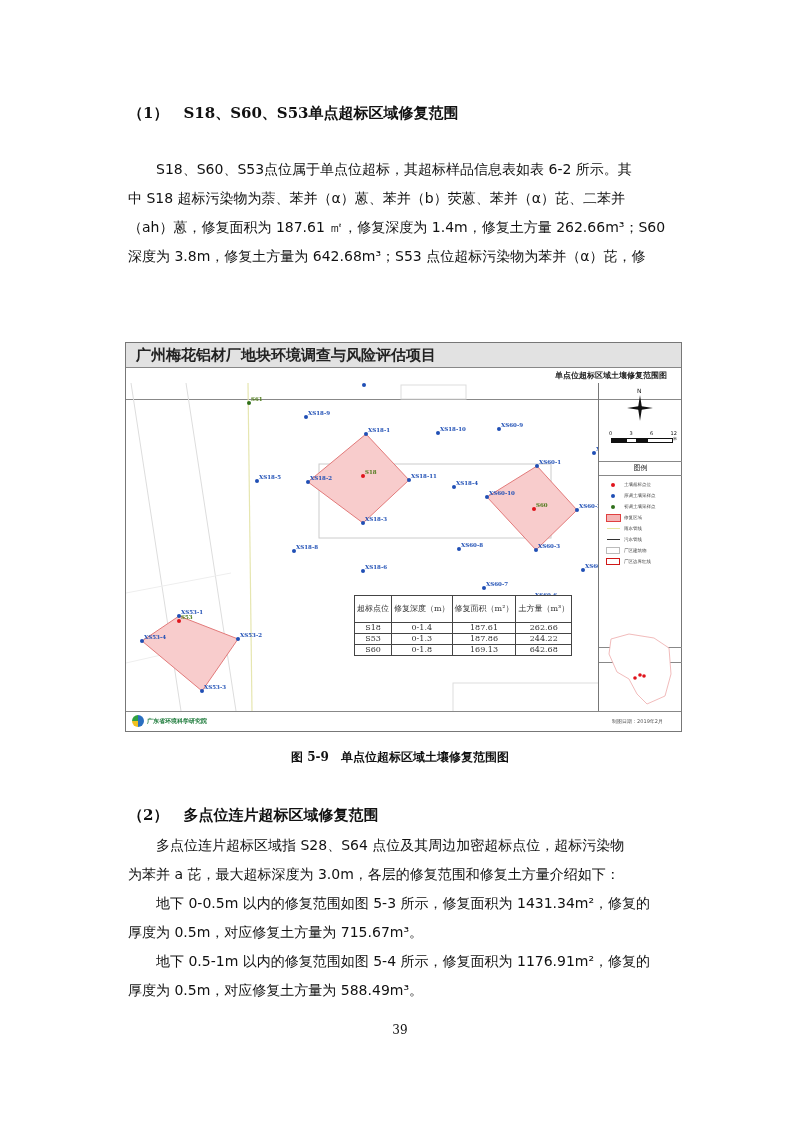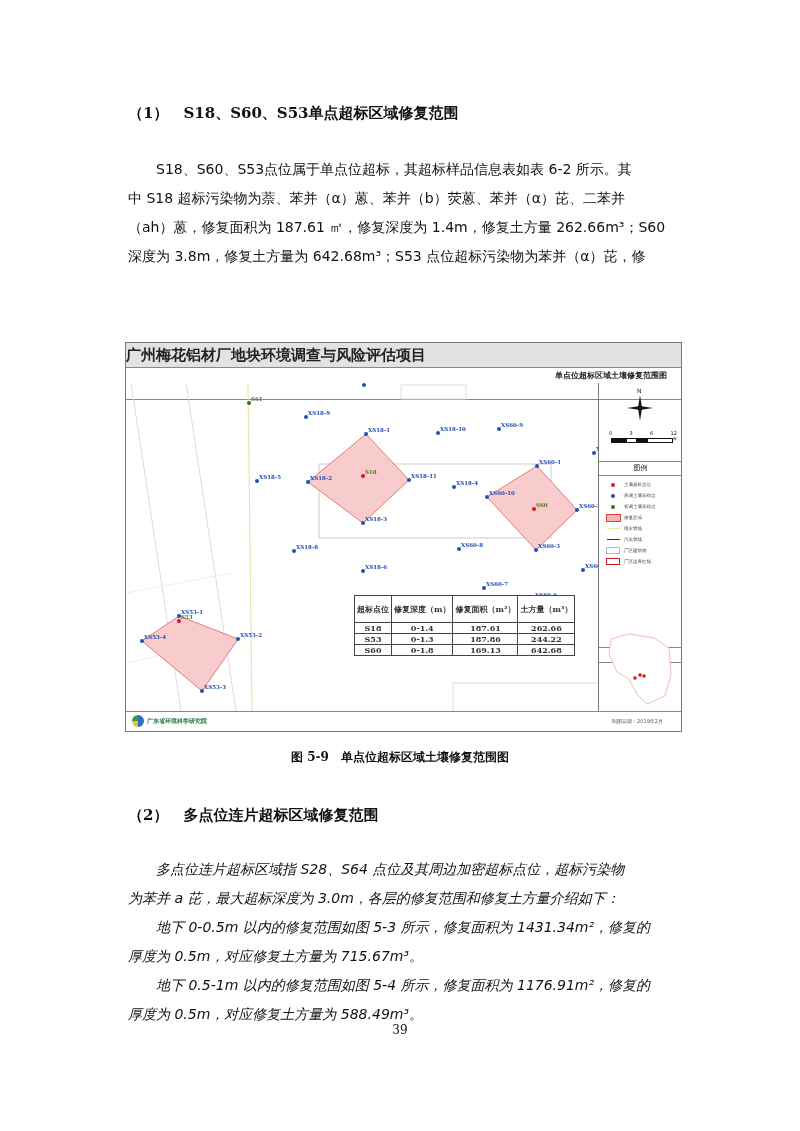--- a/index.html
+++ b/index.html
@@ -11,21 +11,21 @@
   .cap { position:absolute; left:0; width:800px; text-align:center; top:749px;
          font-weight:bold; font-size:12px; font-family:"DejaVu Serif", serif; }
   .pagenum { position:absolute; top:1023px; left:0; width:800px; text-align:center;
              font-size:12px; font-family:"DejaVu Serif", serif; }
 
   
   .fig { position:absolute; left:125px; top:342px; width:555px; height:388px;
          border:1px solid #777; background:#fff; }
   .fig-title { position:absolute; left:0; top:0; width:555px; height:25px; background:#e2e2e2;
                border-bottom:1px solid #888; font-size:15px; font-weight:bold; line-height:25px;
-               box-sizing:border-box; color:#222; }
+               padding-left:10px; box-sizing:border-box; color:#222; }
   .fig-sub { position:absolute; left:0; top:26px; width:555px; height:31px; border-bottom:1px solid #888;
              text-align:right; font-size:8px; font-weight:bold; line-height:13px; padding-right:14px;
              box-sizing:border-box; color:#222; }
   .map { position:absolute; left:0; top:40px; width:472px; height:328px; overflow:hidden; }
   .side { position:absolute; left:472px; top:40px; width:83px; height:328px; border-left:1px solid #777; }
   .foot { position:absolute; left:0; top:368px; width:555px; height:20px; border-top:1px solid #888; }
   .logo { position:absolute; left:6px; top:3px; display:flex; align-items:center; gap:3px; }
   .logo-mark { width:12px; height:12px; border-radius:50%;
                background:conic-gradient(#2a6fc0 0 50%, #f0c020 50% 75%, #30a040 75% 100%); }
   .logo-text { font-size:6px; color:#1c7a3a; font-weight:bold; }
@@ -37,21 +37,21 @@
   .legend { position:absolute; left:6px; top:96px; width:77px; }
   .lg { display:flex; align-items:center; height:11px; font-size:4.5px; color:#444; }
   .lg .sym { width:16px; display:flex; justify-content:center; align-items:center; margin-right:3px; }
   .dot { width:4px; height:4px; border-radius:50%; }
   .loc-h { position:absolute; left:0; top:226px; width:83px; height:14px; border-top:1px solid #888;
            border-bottom:1px solid #888; font-size:6.5px; font-weight:bold; text-align:center; line-height:14px;margin-top:38px; }
   .loc { position:absolute; left:0; top:241px; width:83px; height:87px; }
 
   .tbl { position:absolute; left:228px; top:252px; border-collapse:collapse; border:1.5px solid #333;
          font-family:"DejaVu Serif", serif; font-size:8px; color:#333; background:#fff; }
-  .tbl td, .tbl th { border:1px solid #444; text-align:center; padding:0 2px; font-weight:bold; }
+  .tbl td, .tbl th { border:1px solid #444; text-align:center; padding:0 2px; font-weight:normal; }
   .tbl th { height:26px; font-size:8px; line-height:10px; }
   .tbl td { height:10px; line-height:10px; }
 </style>
 </head>
 <body>
 
 <div class="h" style="left:128px;top:104px;">（1）　S18、S60、S53单点超标区域修复范围</div>
 <div class="p" style="top:134px;">
   <div><span class="ind"></span><span>S18、S60、S53点位属于单点位超标，其超标样品信息表如表 6-2 所示。其</span></div>
   <div>中 S18 超标污染物为萘、苯并（α）蒽、苯并（b）荧蒽、苯并（α）芘、二苯并</div>
@@ -254,21 +254,21 @@
       <span class="logo-mark"></span>
       <span class="logo-text">广东省环境科学研究院</span>
     </div>
     <div class="made">制图日期：2019年2月</div>
   </div>
 </div>
 
 <div class="cap">图 5-9　单点位超标区域土壤修复范围图</div>
 
 <div class="h" style="left:128px;top:806px;">（2）　多点位连片超标区域修复范围</div>
-<div class="p" style="top:834px;font-style:italic;">
+<div class="p" style="top:810px;">
   <div><span class="ind"></span><span>多点位连片超标区域指 S28、S64 点位及其周边加密超标点位，超标污染物</span></div>
   <div>为苯并 a 芘，最大超标深度为 3.0m，各层的修复范围和修复土方量介绍如下：</div>
   <div><span class="ind"></span><span>地下 0-0.5m 以内的修复范围如图 5-3 所示，修复面积为 1431.34m²，修复的</span></div>
   <div>厚度为 0.5m，对应修复土方量为 715.67m³。</div>
   <div><span class="ind"></span><span>地下 0.5-1m 以内的修复范围如图 5-4 所示，修复面积为 1176.91m²，修复的</span></div>
   <div>厚度为 0.5m，对应修复土方量为 588.49m³。</div>
 </div>
 
 <div class="pagenum">39</div>
 

